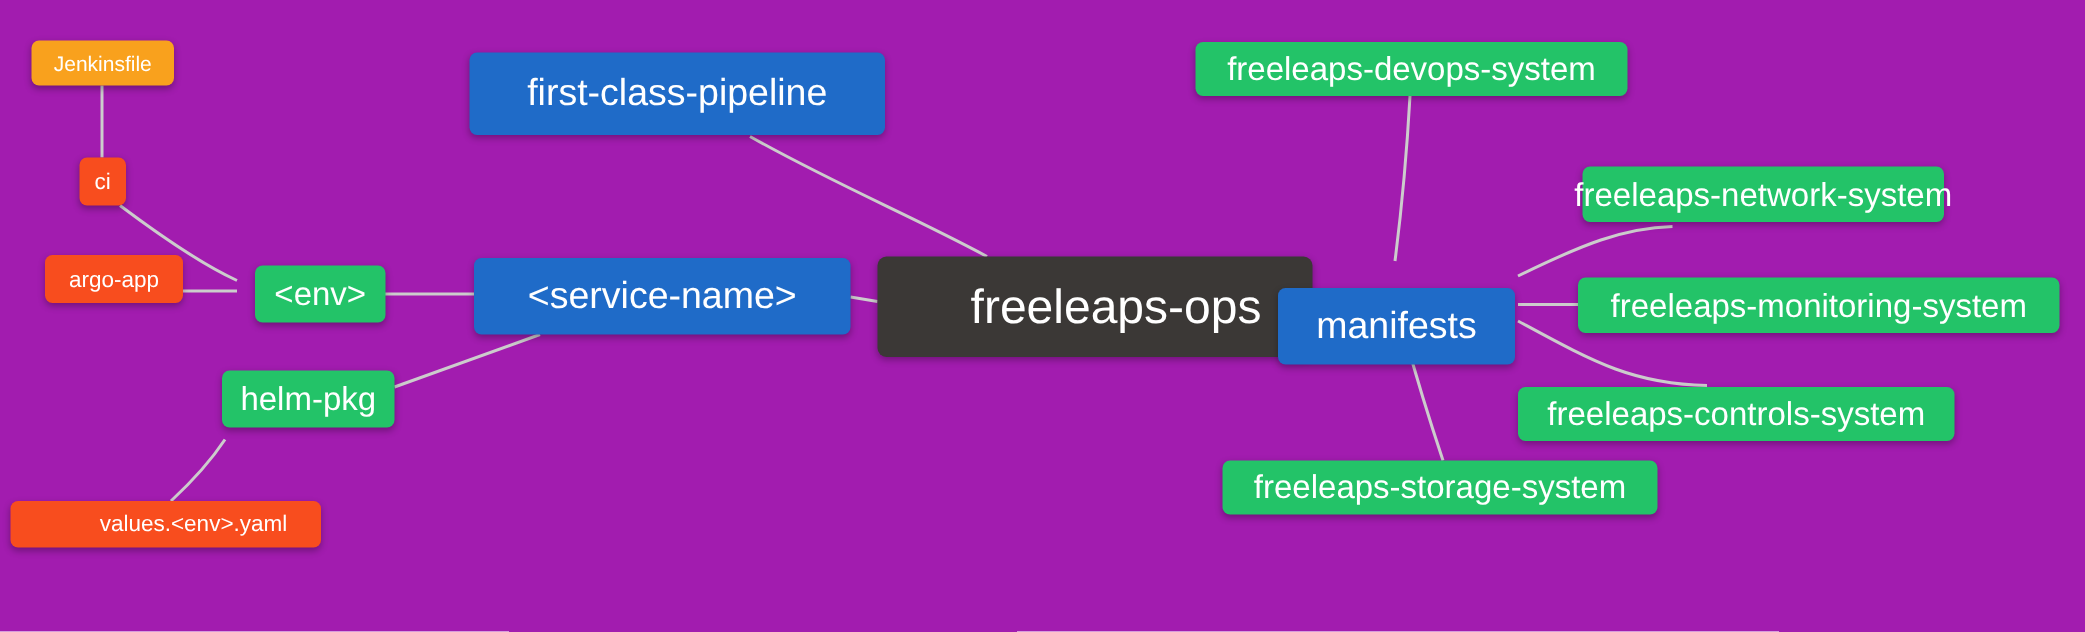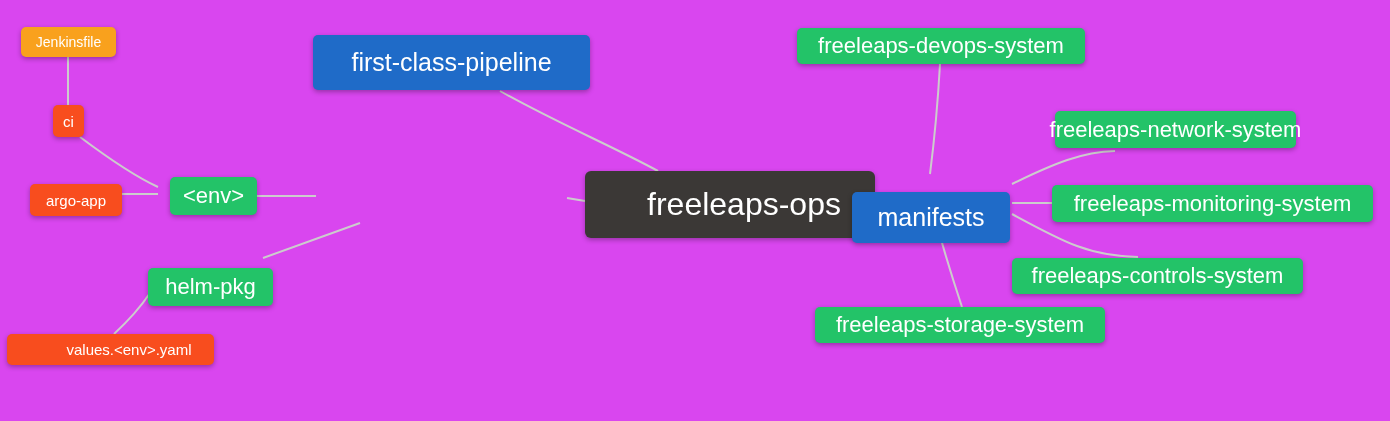--- a/index.html
+++ b/index.html
@@ -5,21 +5,21 @@
   html, body {
     margin: 0;
     padding: 0;
     background: #ffffff;
     font-family: "Liberation Sans", sans-serif;
   }
   .canvas {
     position: relative;
     width: 1390px;
     height: 421px;
-    background: #d946ef;
+    background: #a21caf;
     overflow: hidden;
   }
   svg.links {
     position: absolute;
     left: 0; top: 0;
     width: 1390px;
     height: 421px;
   }
   svg.links path {
     stroke: #cccccc;
@@ -61,27 +61,28 @@
     <path d="M847,203 L852,202"></path>
     <path d="M930,174 C935,135 938,100 940,64"></path>
     <path d="M1012,184 C1055,163 1082,152 1115,151"></path>
     <path d="M1012,203 L1052,203"></path>
     <path d="M1012,214 C1062,241 1088,256 1138,257"></path>
     <path d="M937,225 C946,258 954,283 962,307"></path>
   </svg>
 
   <div class="node amber" style="left:21px;  top:27px;  width:95px;  height:30px;">Jenkinsfile</div>
   <div class="node red" style="left:53px;  top:105px; width:31px;  height:32px;">ci</div>
-  <div class="node red" style="left:30px;  top:184px; width:92px;  height:32px;">argo-app</div>
+  <div class="node red" style="left:30px;  top:170px; width:92px;  height:32px;">argo-app</div>
   <div class="node red" style="left:7px;   top:334px; width:170px; height:31px;padding-left:37px;">values.&lt;env&gt;.yaml</div>
 
   <div class="node green" style="left:170px; top:177px; width:87px;  height:38px;">&lt;env&gt;</div>
-  <div class="node green" style="left:148px; top:268px; width:125px; height:38px;">helm-pkg</div>
+  <div class="node green" style="left:148px; top:247px; width:115px; height:38px;">helm-pkg</div>
 
   <div class="node l1" style="left:313px; top:35px;  width:277px; height:55px;">first-class-pipeline</div>
+  <div class="node l1" style="left:316px; top:172px; width:251px; height:51px;">&lt;service-name&gt;</div>
 
   <div class="node l0" style="left:585px; top:171px; width:262px; height:67px;">freeleaps-ops</div>
 
   <div class="node l1" style="left:852px; top:192px; width:158px; height:51px;">manifests</div>
 
   <div class="node green" style="left:797px;  top:28px;  width:288px; height:36px;">freeleaps-devops-system</div>
   <div class="node green" style="left:1055px; top:111px; width:241px; height:37px;">freeleaps-network-system</div>
   <div class="node green" style="left:1052px; top:185px; width:321px; height:37px;">freeleaps-monitoring-system</div>
   <div class="node green" style="left:1012px; top:258px; width:291px; height:36px;">freeleaps-controls-system</div>
   <div class="node green" style="left:815px;  top:307px; width:290px; height:36px;">freeleaps-storage-system</div>

